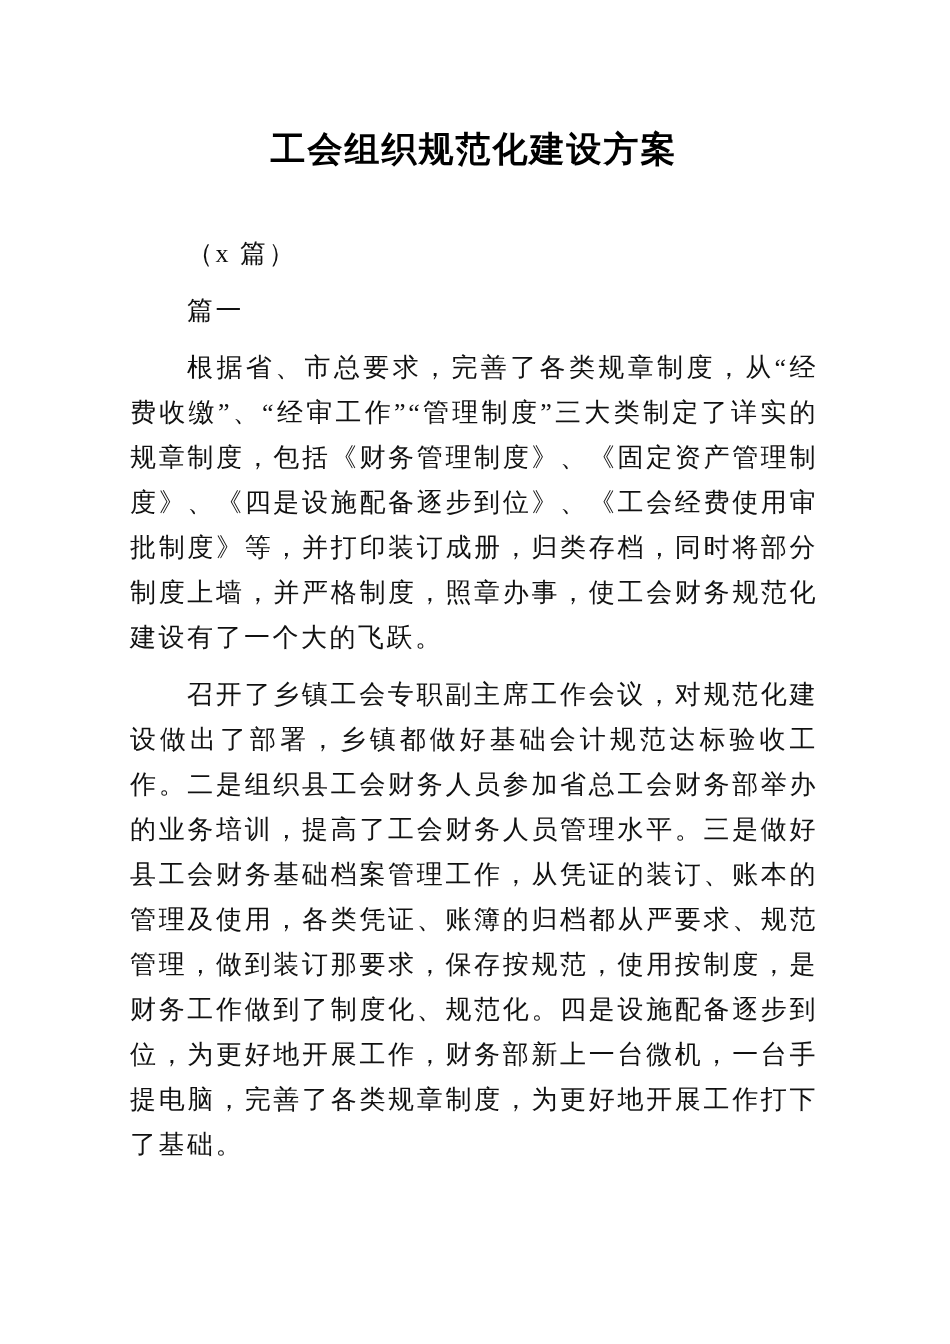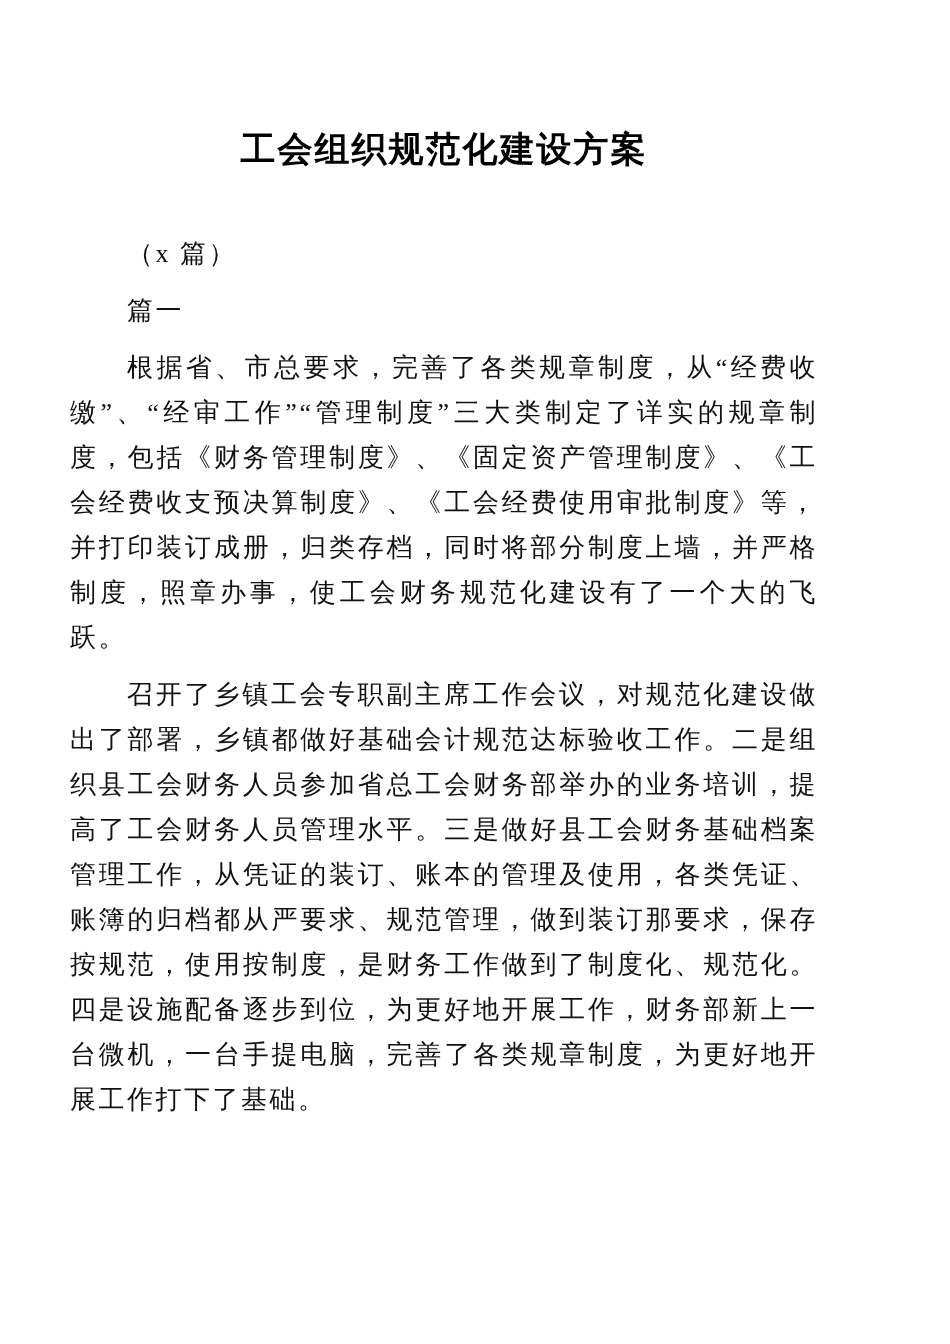--- a/index.html
+++ b/index.html
@@ -8,21 +8,21 @@
     background: #ffffff;
     width: 950px;
     height: 1344px;
     overflow: hidden;
   }
   .page {
     box-sizing: border-box;
     width: 950px;
     height: 1344px;
     background: #ffffff;
-    padding: 121px 120px 40px 58px;
+    padding: 121px 120px 40px 118px;
   }
   .doc-title {
     font-family: "Liberation Serif", "DejaVu Serif", serif;
     font-weight: bold;
     font-size: 35px;
     line-height: 57px;
     letter-spacing: 2px;
     text-align: center;
     color: #000000;
     margin: 0 0 53px 0;
@@ -44,17 +44,17 @@
 </head>
 <body>
 
 <div class="page">
   <h1 class="doc-title">工会组织规范化建设方案</h1>
 
   <p class="body-text indent">（x 篇）</p>
 
   <p class="body-text indent">篇一</p>
 
-  <p class="body-text indent">根据省、市总要求，完善了各类规章制度，从“经费收缴”、“经审工作”“管理制度”三大类制定了详实的规章制度，包括《财务管理制度》、《固定资产管理制度》、《工会经费收支预决算制度》、《工会经费使用审批制度》等，并打印装订成册，归类存档，同时将部分制度上墙，并严格制度，照章办事，使工会财务规范化建设有了一个大的飞跃。</p>
+  <p class="body-text indent">根据省、市总要求，完善了各类规章制度，从“经费收缴”、“经审工作”“管理制度”三大类制定了详实的规章制度，包括《财务管理制度》、《固定资产管理制度》、《四是设施配备逐步到位》、《工会经费使用审批制度》等，并打印装订成册，归类存档，同时将部分制度上墙，并严格制度，照章办事，使工会财务规范化建设有了一个大的飞跃。</p>
 
 
   <p class="body-text indent">召开了乡镇工会专职副主席工作会议，对规范化建设做出了部署，乡镇都做好基础会计规范达标验收工作。二是组织县工会财务人员参加省总工会财务部举办的业务培训，提高了工会财务人员管理水平。三是做好县工会财务基础档案管理工作，从凭证的装订、账本的管理及使用，各类凭证、账簿的归档都从严要求、规范管理，做到装订那要求，保存按规范，使用按制度，是财务工作做到了制度化、规范化。四是设施配备逐步到位，为更好地开展工作，财务部新上一台微机，一台手提电脑，完善了各类规章制度，为更好地开展工作打下了基础。</p>
 </div>
 
 </body></html>

